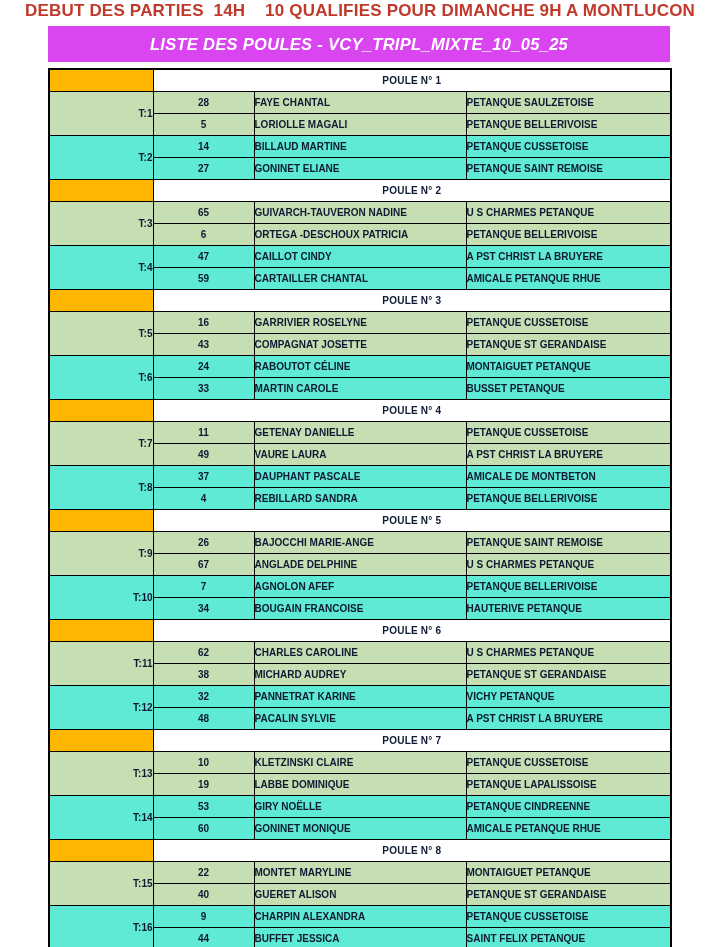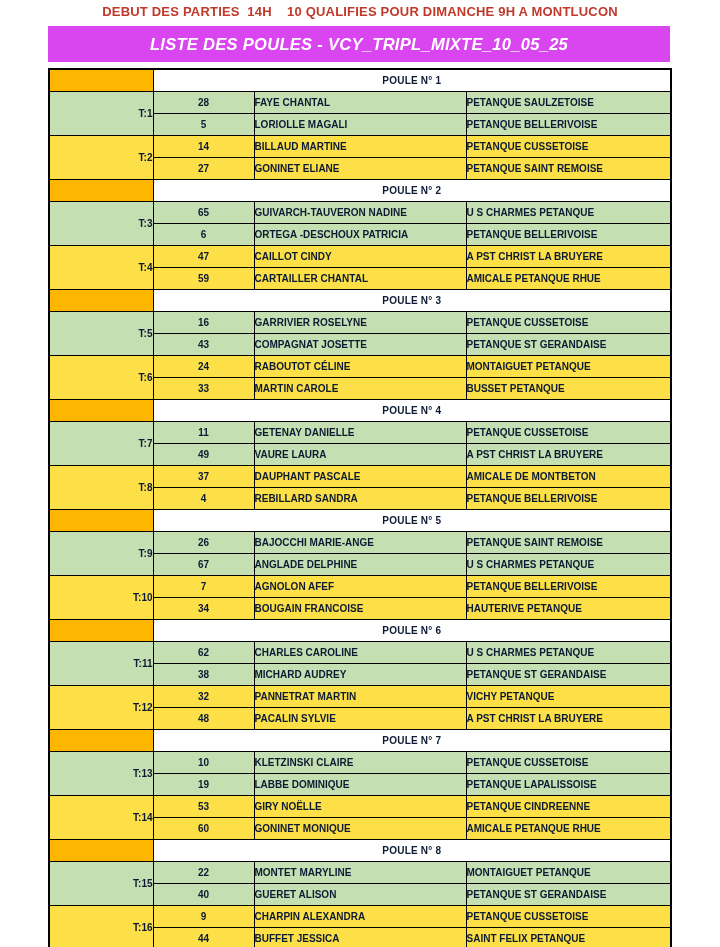--- a/index.html
+++ b/index.html
@@ -21,21 +21,21 @@
   .banner {
     position: absolute;
     left: 0;
     top: 0;
     width: 720px;
     height: 22px;
     display: flex;
     align-items: center;
     justify-content: center;
     color: #c0392b;
-    font-size: 13px;
+    font-size: 17px;
     font-weight: bold;
     letter-spacing: 0.2px;
     white-space: pre;
   }
   .title-bar {
     position: absolute;
     left: 48px;
     top: 26px;
     width: 622px;
     height: 36px;
@@ -114,21 +114,21 @@
     margin-left: 6px;
   }
   td.club-cell {
     text-align: left;
     padding-left: 5px;
     font-size: 10px;
     font-weight: bold;
     color: #1a1ae6;
   }
   tr.green td { background: #c5dfb3; }
-  tr.blue  td { background: #fde047; }
+  tr.blue  td { background: #5eead4; }
 </style>
 </head>
 <body>
 
 <div class="page">
 
   <div class="banner">
     <span>DEBUT DES PARTIES  14H    10 QUALIFIES POUR DIMANCHE 9H A MONTLUCON</span>
   </div>
 
@@ -286,21 +286,21 @@
             <td class="club-cell">U S CHARMES PETANQUE</td>
           </tr>
           <tr class="green">
             <td class="num-cell">38</td>
             <td class="name-cell">MICHARD AUDREY</td>
             <td class="club-cell">PETANQUE ST GERANDAISE</td>
           </tr>
           <tr class="blue">
             <td class="team-cell" rowspan="2">T:12</td>
             <td class="num-cell">32</td>
-            <td class="name-cell">PANNETRAT MARTIN</td>
+            <td class="name-cell">PANNETRAT KARINE</td>
             <td class="club-cell">VICHY PETANQUE</td>
           </tr>
           <tr class="blue">
             <td class="num-cell">48</td>
             <td class="name-cell">PACALIN SYLVIE</td>
             <td class="club-cell">A PST CHRIST LA BRUYERE</td>
           </tr>
           <tr>
             <td class="orange-cell"></td>
             <td class="poule-head" colspan="3">POULE N° 7</td>

